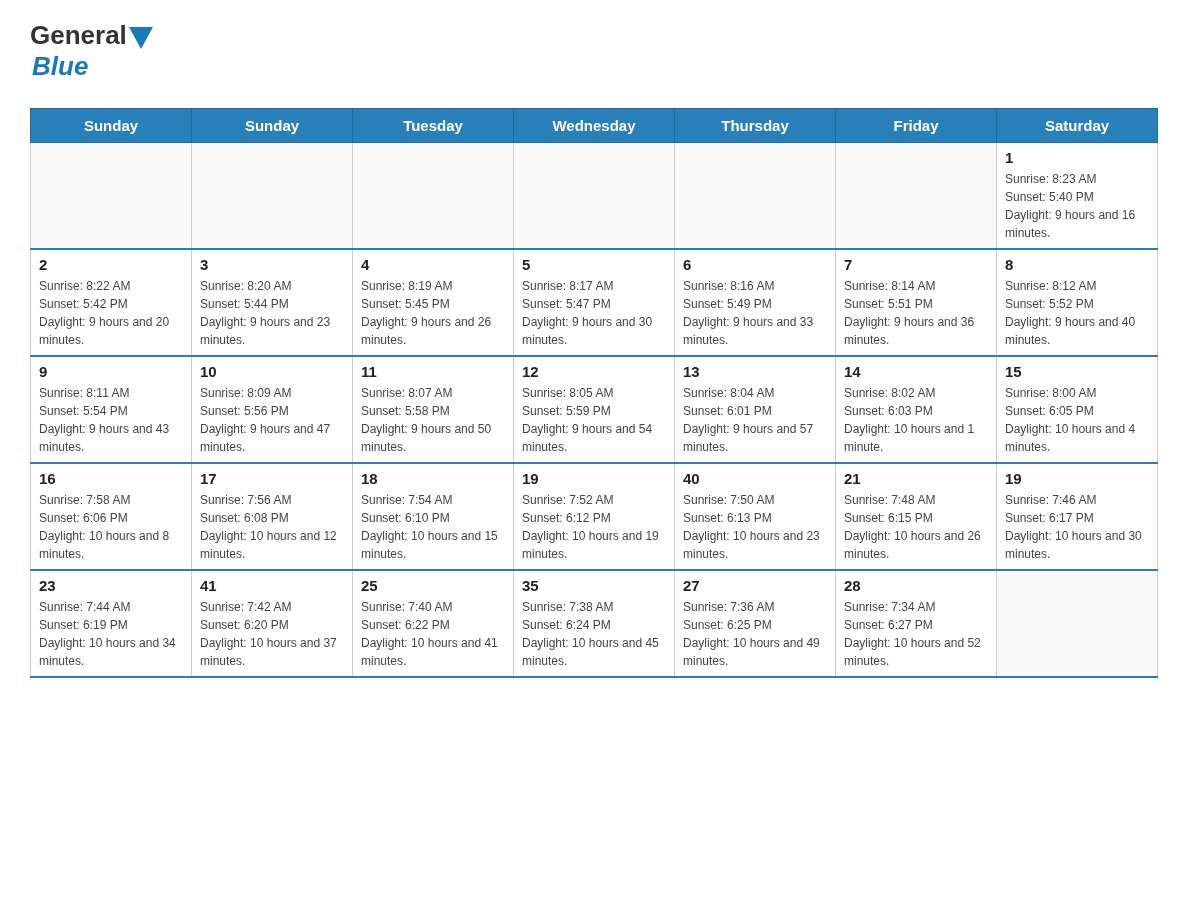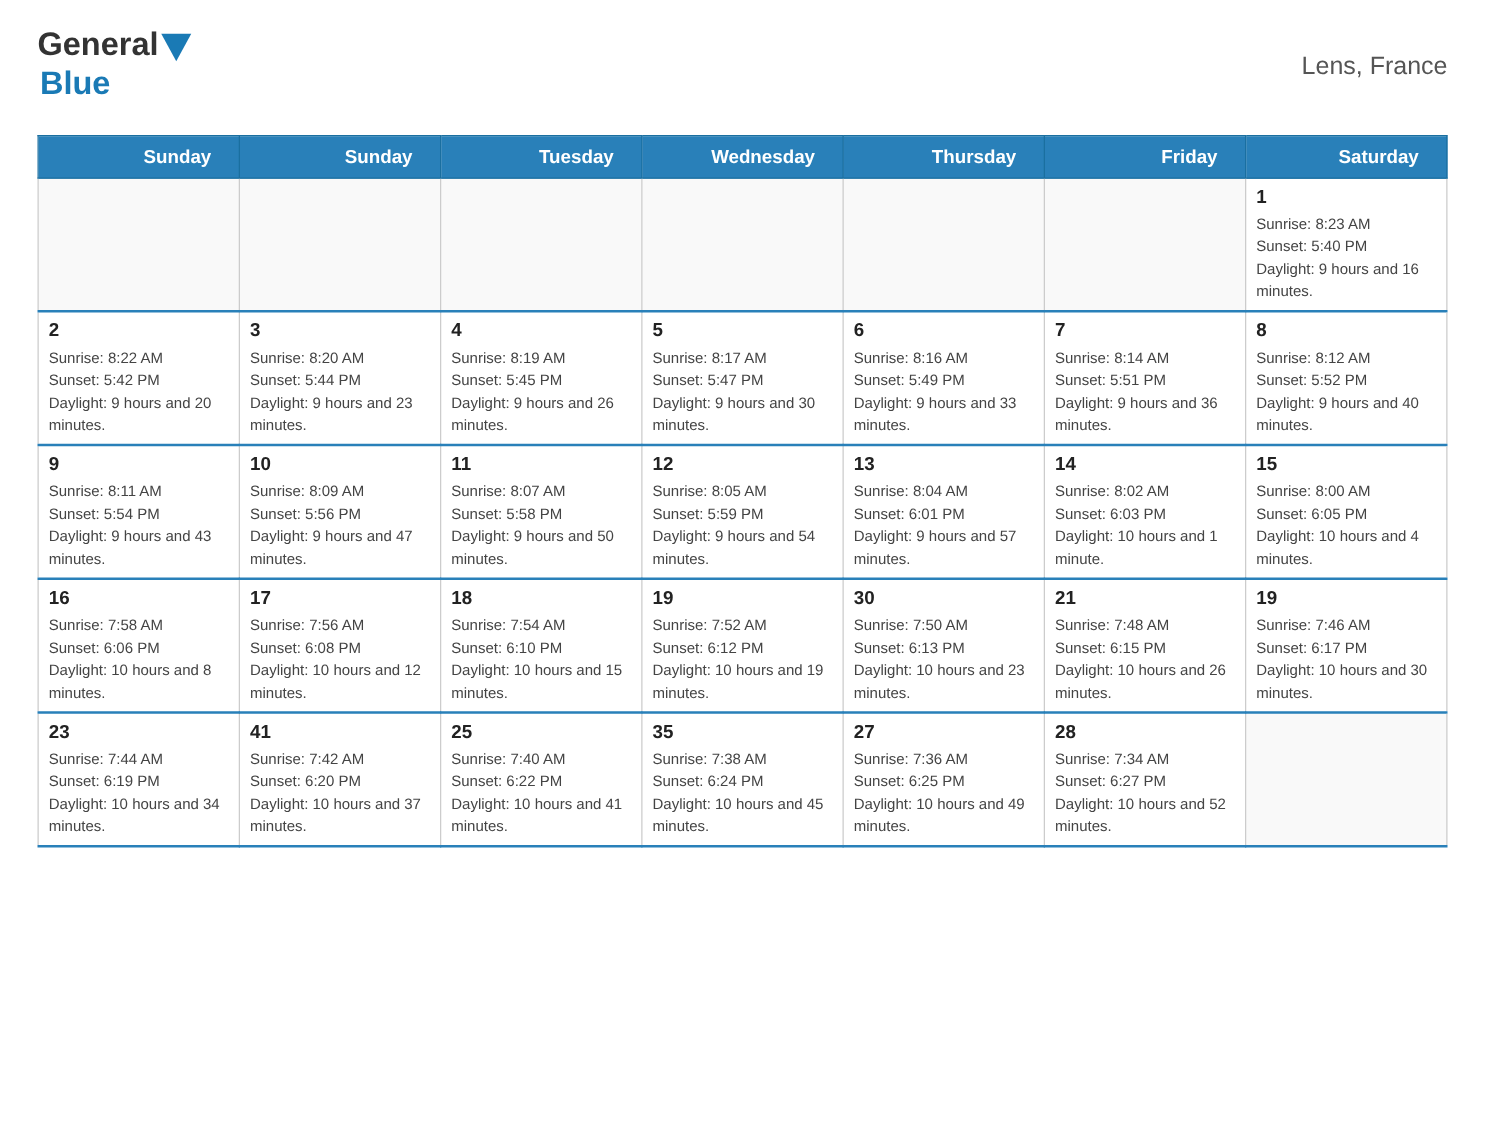--- a/index.html
+++ b/index.html
@@ -39,20 +39,21 @@
       border-right: 12px solid transparent;
       border-top: 22px solid #1a7ab5;
       margin-left: 2px;
       margin-top: 4px;
     }
     .logo-blue {
       font-size: 26px;
       font-weight: bold;
       color: #1a7ab5;
       margin-left: 2px;
+      font-style: italic;
     }
     .title-block {
       text-align: right;
     }
     .month-title {
       font-size: 52px;
       font-weight: bold;
       color: #222;
       line-height: 1.1;
     }
@@ -65,21 +66,21 @@
       width: 100%;
       border-collapse: collapse;
       margin-top: 10px;
     }
     .calendar thead th {
       background-color: #2980b9;
       color: #fff;
       font-size: 15px;
       font-weight: bold;
       padding: 8px 22px;
-      text-align: right;
+      text-align: center;
       border: 1px solid #1a6fa0;
     }
     .calendar tbody td {
       border: 1px solid #ccc;
       vertical-align: top;
       padding: 6px 8px;
       width: 14.28%;
       min-height: 110px;
       font-size: 12.5px;
       color: #333;
@@ -108,21 +109,20 @@
 
 <div class="header">
   <div class="logo">
     <div class="logo-top">
       <span class="logo-general">General</span>
       <div class="logo-triangle"></div>
     </div>
     <span class="logo-blue">Blue</span>
   </div>
   <div class="title-block">
-    <div class="location">Lens, France</div>
   </div>
 </div>
 
 <table class="calendar">
   <thead>
     <tr>
       <th>Sunday</th>
       <th>Sunday</th>
       <th>Tuesday</th>
       <th>Wednesday</th>
@@ -215,21 +215,21 @@
         </td>
         <td>
           <span class="day-num">18</span>
           <div class="day-info">Sunrise: 7:54 AM<br>Sunset: 6:10 PM<br>Daylight: 10 hours and 15 minutes.</div>
         </td>
         <td>
           <span class="day-num">19</span>
           <div class="day-info">Sunrise: 7:52 AM<br>Sunset: 6:12 PM<br>Daylight: 10 hours and 19 minutes.</div>
         </td>
         <td>
-          <span class="day-num">30</span>
+          <span class="day-num">40</span>
           <div class="day-info">Sunrise: 7:50 AM<br>Sunset: 6:13 PM<br>Daylight: 10 hours and 23 minutes.</div>
         </td>
         <td>
           <span class="day-num">21</span>
           <div class="day-info">Sunrise: 7:48 AM<br>Sunset: 6:15 PM<br>Daylight: 10 hours and 26 minutes.</div>
         </td>
         <td>
           <span class="day-num">19</span>
           <div class="day-info">Sunrise: 7:46 AM<br>Sunset: 6:17 PM<br>Daylight: 10 hours and 30 minutes.</div>
         </td>

